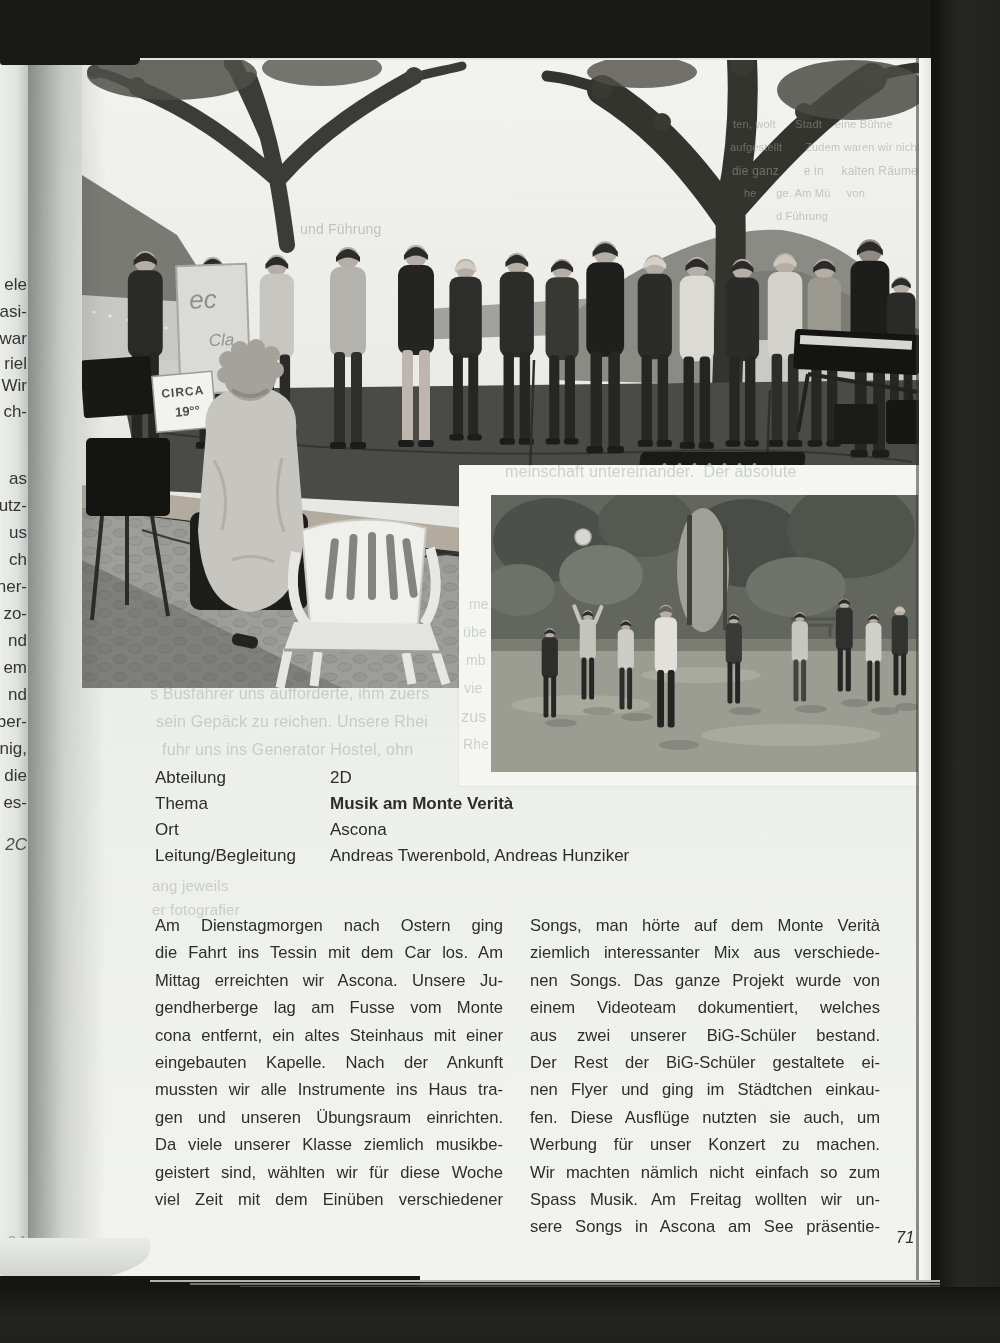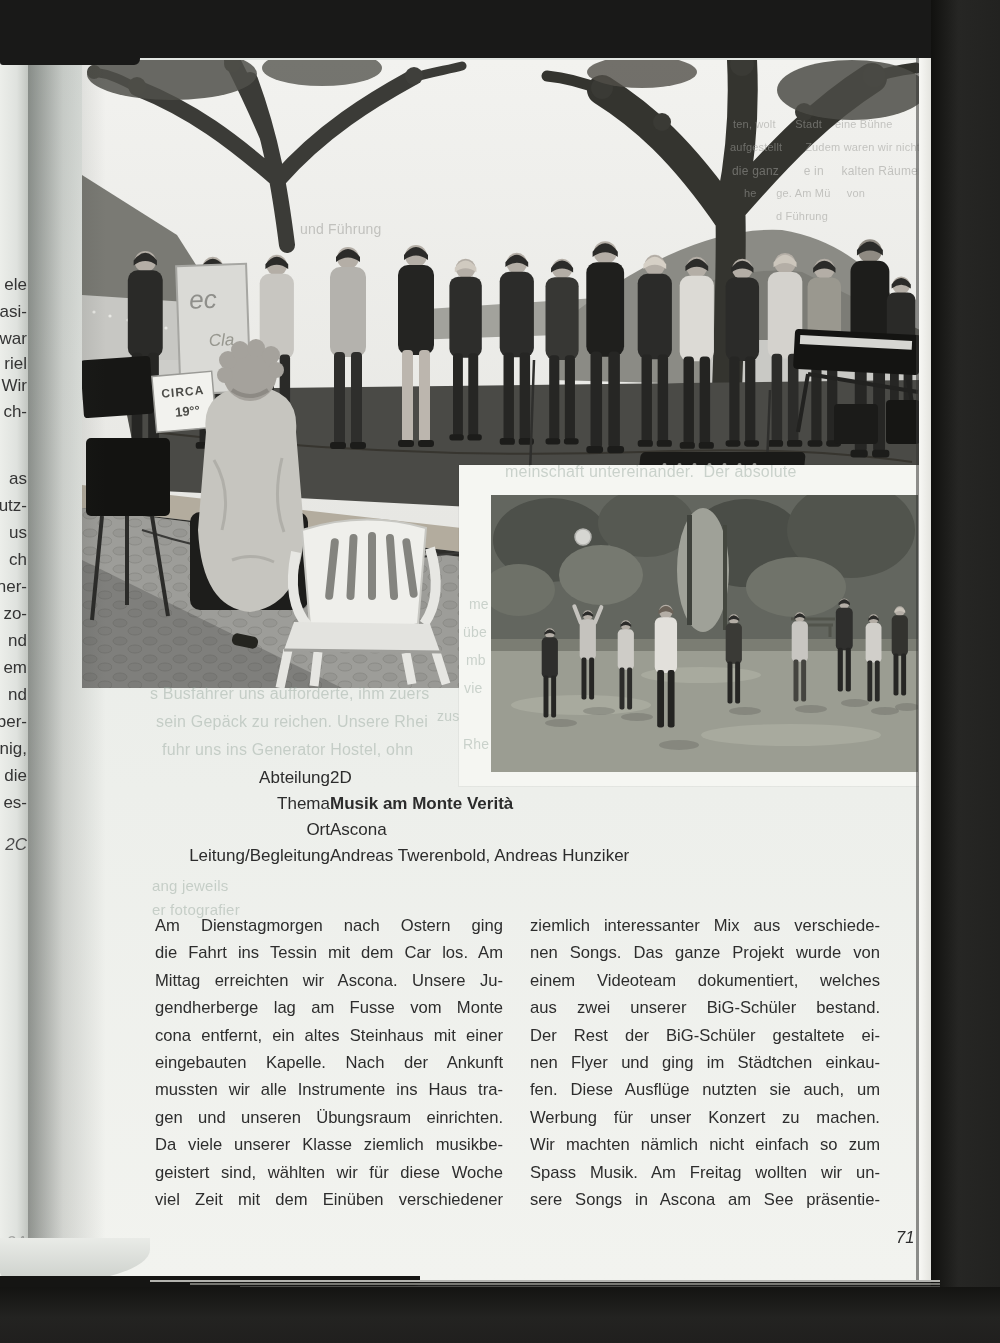--- a/index.html
+++ b/index.html
@@ -36,21 +36,21 @@
   .photo2box{position:absolute;left:431px;top:407px;width:466px;height:321px;background:#f5f6f2;box-shadow:0 0 0 1px rgba(0,0,0,.04);}
   .photo2{position:absolute;left:32px;top:30px;width:427px;height:277px;display:block;}
 
   
   .bleed{position:absolute;white-space:pre;color:#8fa096;opacity:.42;line-height:1;letter-spacing:.2px;}
   .bleed.on-photo{color:#9d9d99;opacity:.55;}
 
   
   .itable{position:absolute;left:127px;top:707px;font-size:17px;color:#2c2c2c;}
   .trow{height:26px;line-height:26px;white-space:nowrap;}
-  .tlabel{display:inline-block;width:175px;text-align:right;}
+  .tlabel{display:inline-block;width:175px;}
   .tvalue{display:inline-block;}
   .tvalue.bold{font-weight:700;}
 
   
   .col{position:absolute;top:846px;width:348px;font-size:16.6px;line-height:27.4px;color:#2d2d2d;margin-top:8px;}
   .colL{left:127px;}
   .colR{left:502px;width:350px;}
   .bline{text-align:justify;text-align-last:justify;height:27.4px;overflow:visible;}
 
   .pagenum{position:absolute;left:868px;top:1170px;font-size:16.5px;color:#2c2c2c;font-style:italic;}
@@ -372,21 +372,21 @@
         <div class="bleed" style="top: 406px; left: 477px; font-size: 16px;">meinschaft untereinander.  Der absolute</div>
 
         <div class="bleed" style="top: 539px; left: 441px; font-size: 14px;">me</div>
 
         <div class="bleed" style="top: 567px; left: 435px; font-size: 14px;">übe</div>
 
         <div class="bleed" style="top: 595px; left: 438px; font-size: 14px;">mb</div>
 
         <div class="bleed" style="top: 623px; left: 436px; font-size: 14px;">vie</div>
 
-        <div class="bleed" style="top: 651px; left: 409px; font-size: 14px;">zus</div>
+        <div class="bleed" style="top: 651px; left: 433px; font-size: 16px;">zus</div>
 
         <div class="bleed" style="top: 679px; left: 435px; font-size: 14px;">Rhe</div>
 
         <div class="bleed" style="top: 628px; left: 122px; font-size: 16px;">s Busfahrer uns aufforderte, ihm zuers</div>
 
         <div class="bleed" style="top: 656px; left: 128px; font-size: 16px;">sein Gepäck zu reichen. Unsere Rhei</div>
 
         <div class="bleed" style="top: 684px; left: 134px; font-size: 16px;">fuhr uns ins Generator Hostel, ohn</div>
 
         <div class="bleed" style="top: 820px; left: 124px; font-size: 15px;">ang jeweils</div>
@@ -422,20 +422,21 @@
         <div class="bline">cona entfernt, ein altes Steinhaus mit einer</div>
         <div class="bline">eingebauten Kapelle. Nach der Ankunft</div>
         <div class="bline">mussten wir alle Instrumente ins Haus tra-</div>
         <div class="bline">gen und unseren Übungsraum einrichten.</div>
         <div class="bline">Da viele unserer Klasse ziemlich musikbe-</div>
         <div class="bline">geistert sind, wählten wir für diese Woche</div>
         <div class="bline">viel Zeit mit dem Einüben verschiedener</div>
       </div>
     <div class="col colR">
 
+    <div class="bline">Songs, man hörte auf dem Monte Verità</div>
         <div class="bline">ziemlich interessanter Mix aus verschiede-</div>
         <div class="bline">nen Songs. Das ganze Projekt wurde von</div>
         <div class="bline">einem Videoteam dokumentiert, welches</div>
         <div class="bline">aus zwei unserer BiG-Schüler bestand.</div>
         <div class="bline">Der Rest der BiG-Schüler gestaltete ei-</div>
         <div class="bline">nen Flyer und ging im Städtchen einkau-</div>
         <div class="bline">fen. Diese Ausflüge nutzten sie auch, um</div>
         <div class="bline">Werbung für unser Konzert zu machen.</div>
         <div class="bline">Wir machten nämlich nicht einfach so zum</div>
         <div class="bline">Spass Musik. Am Freitag wollten wir un-</div>

